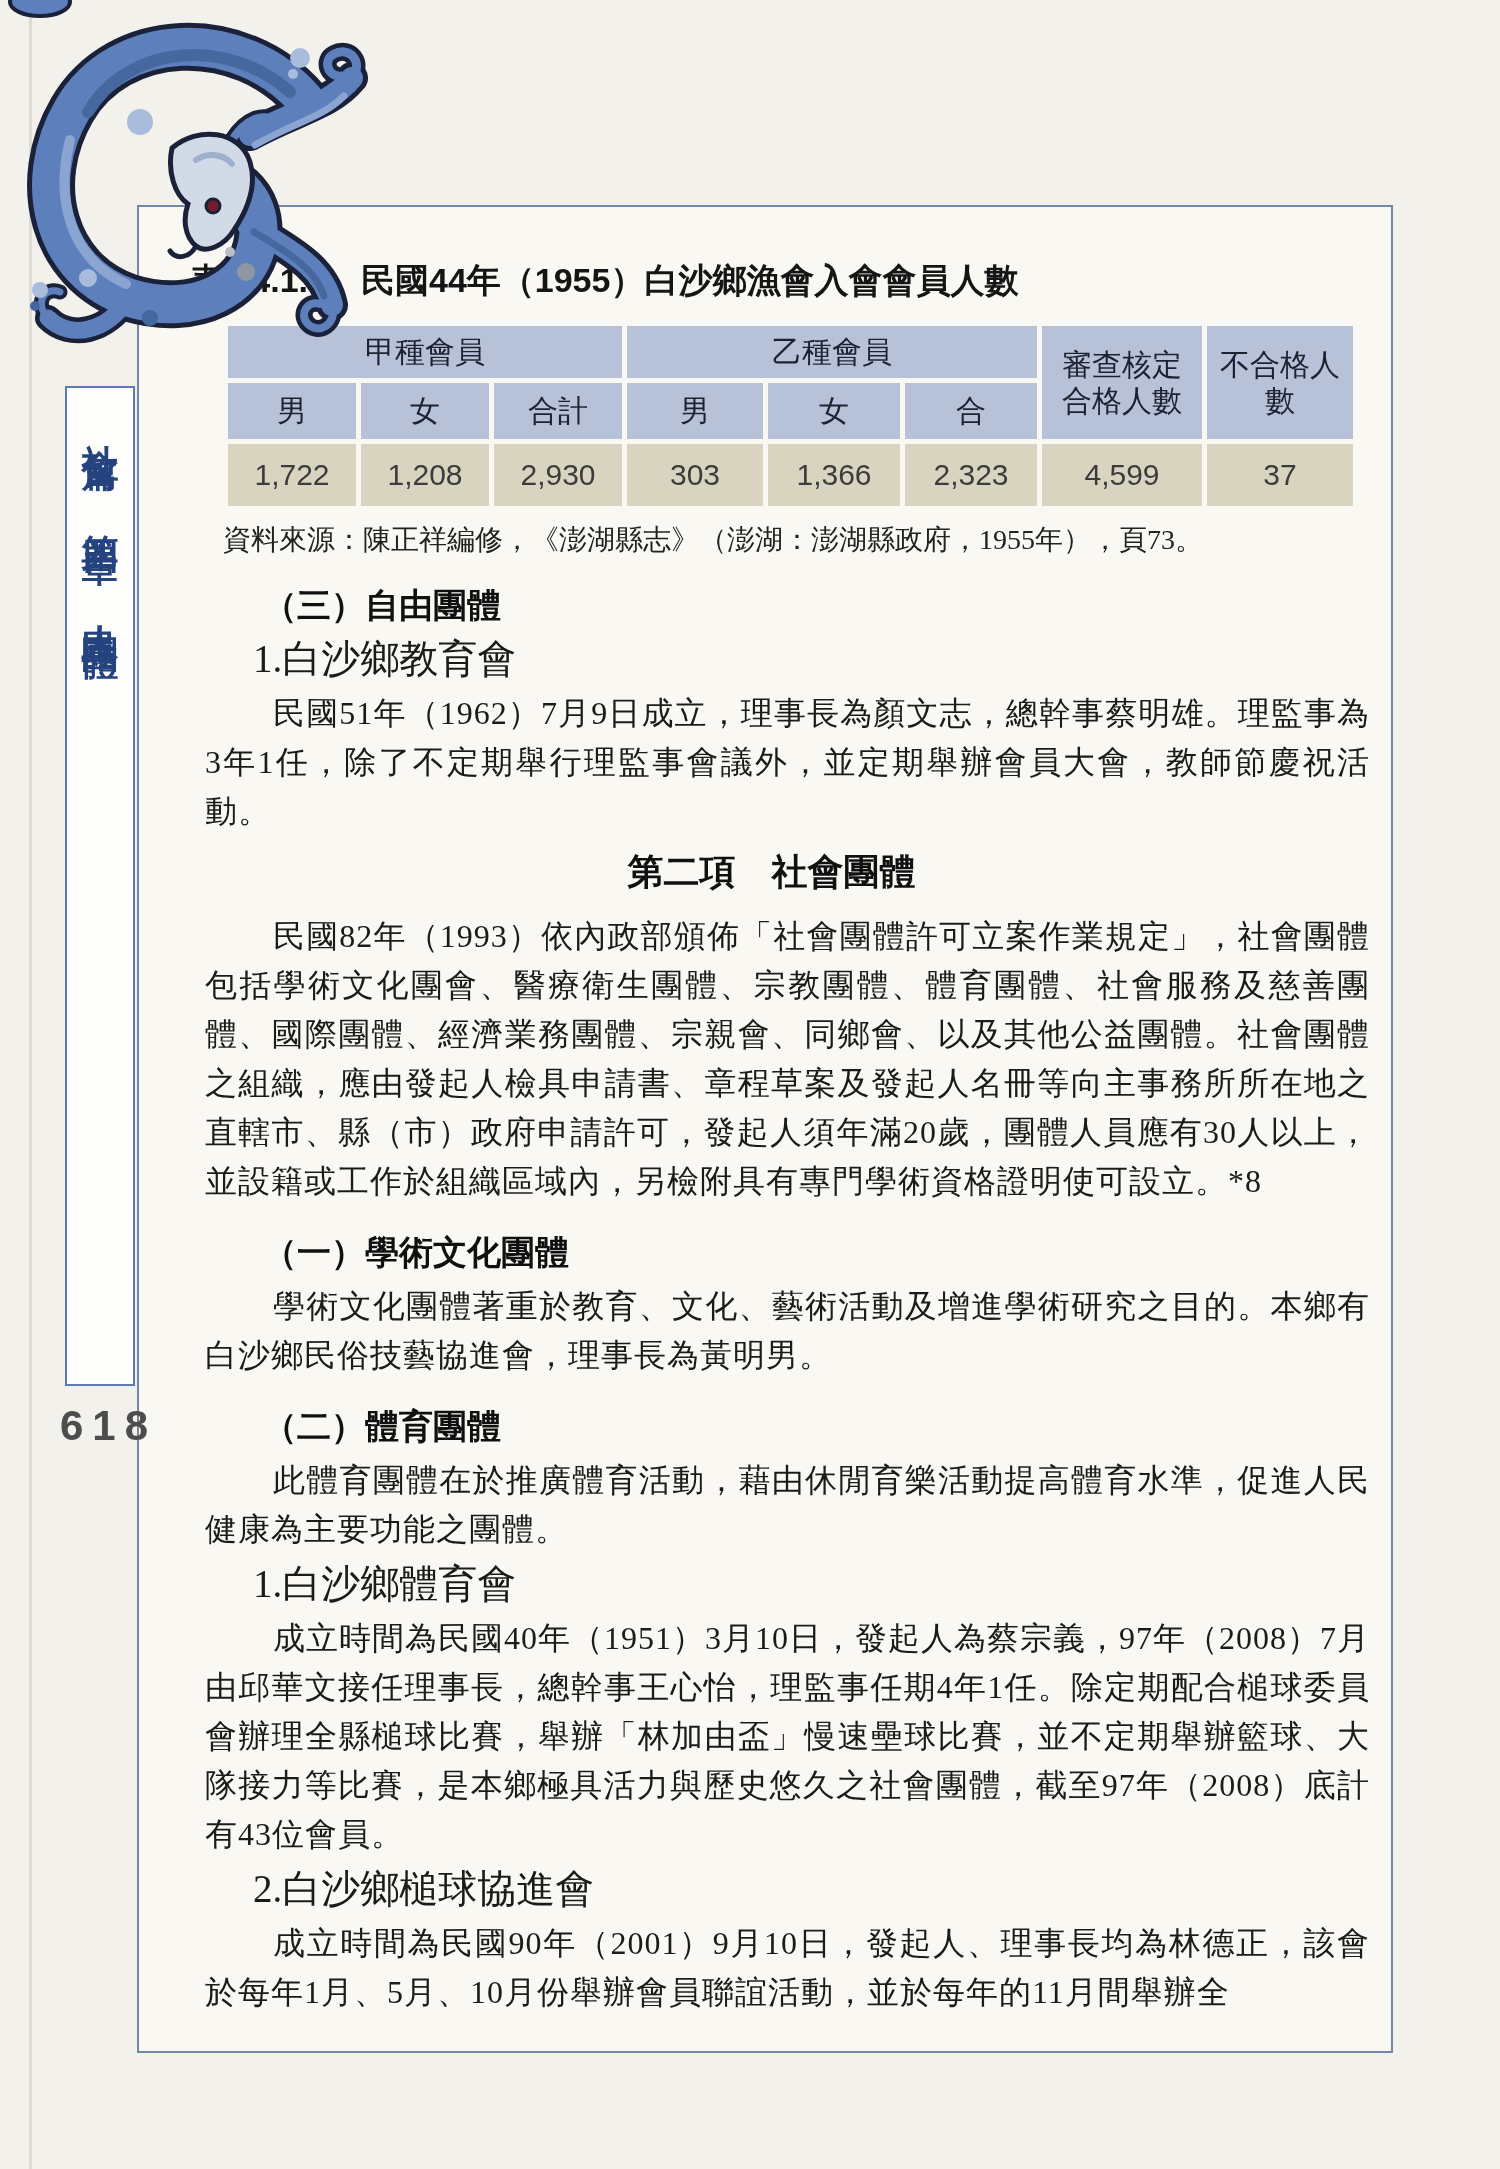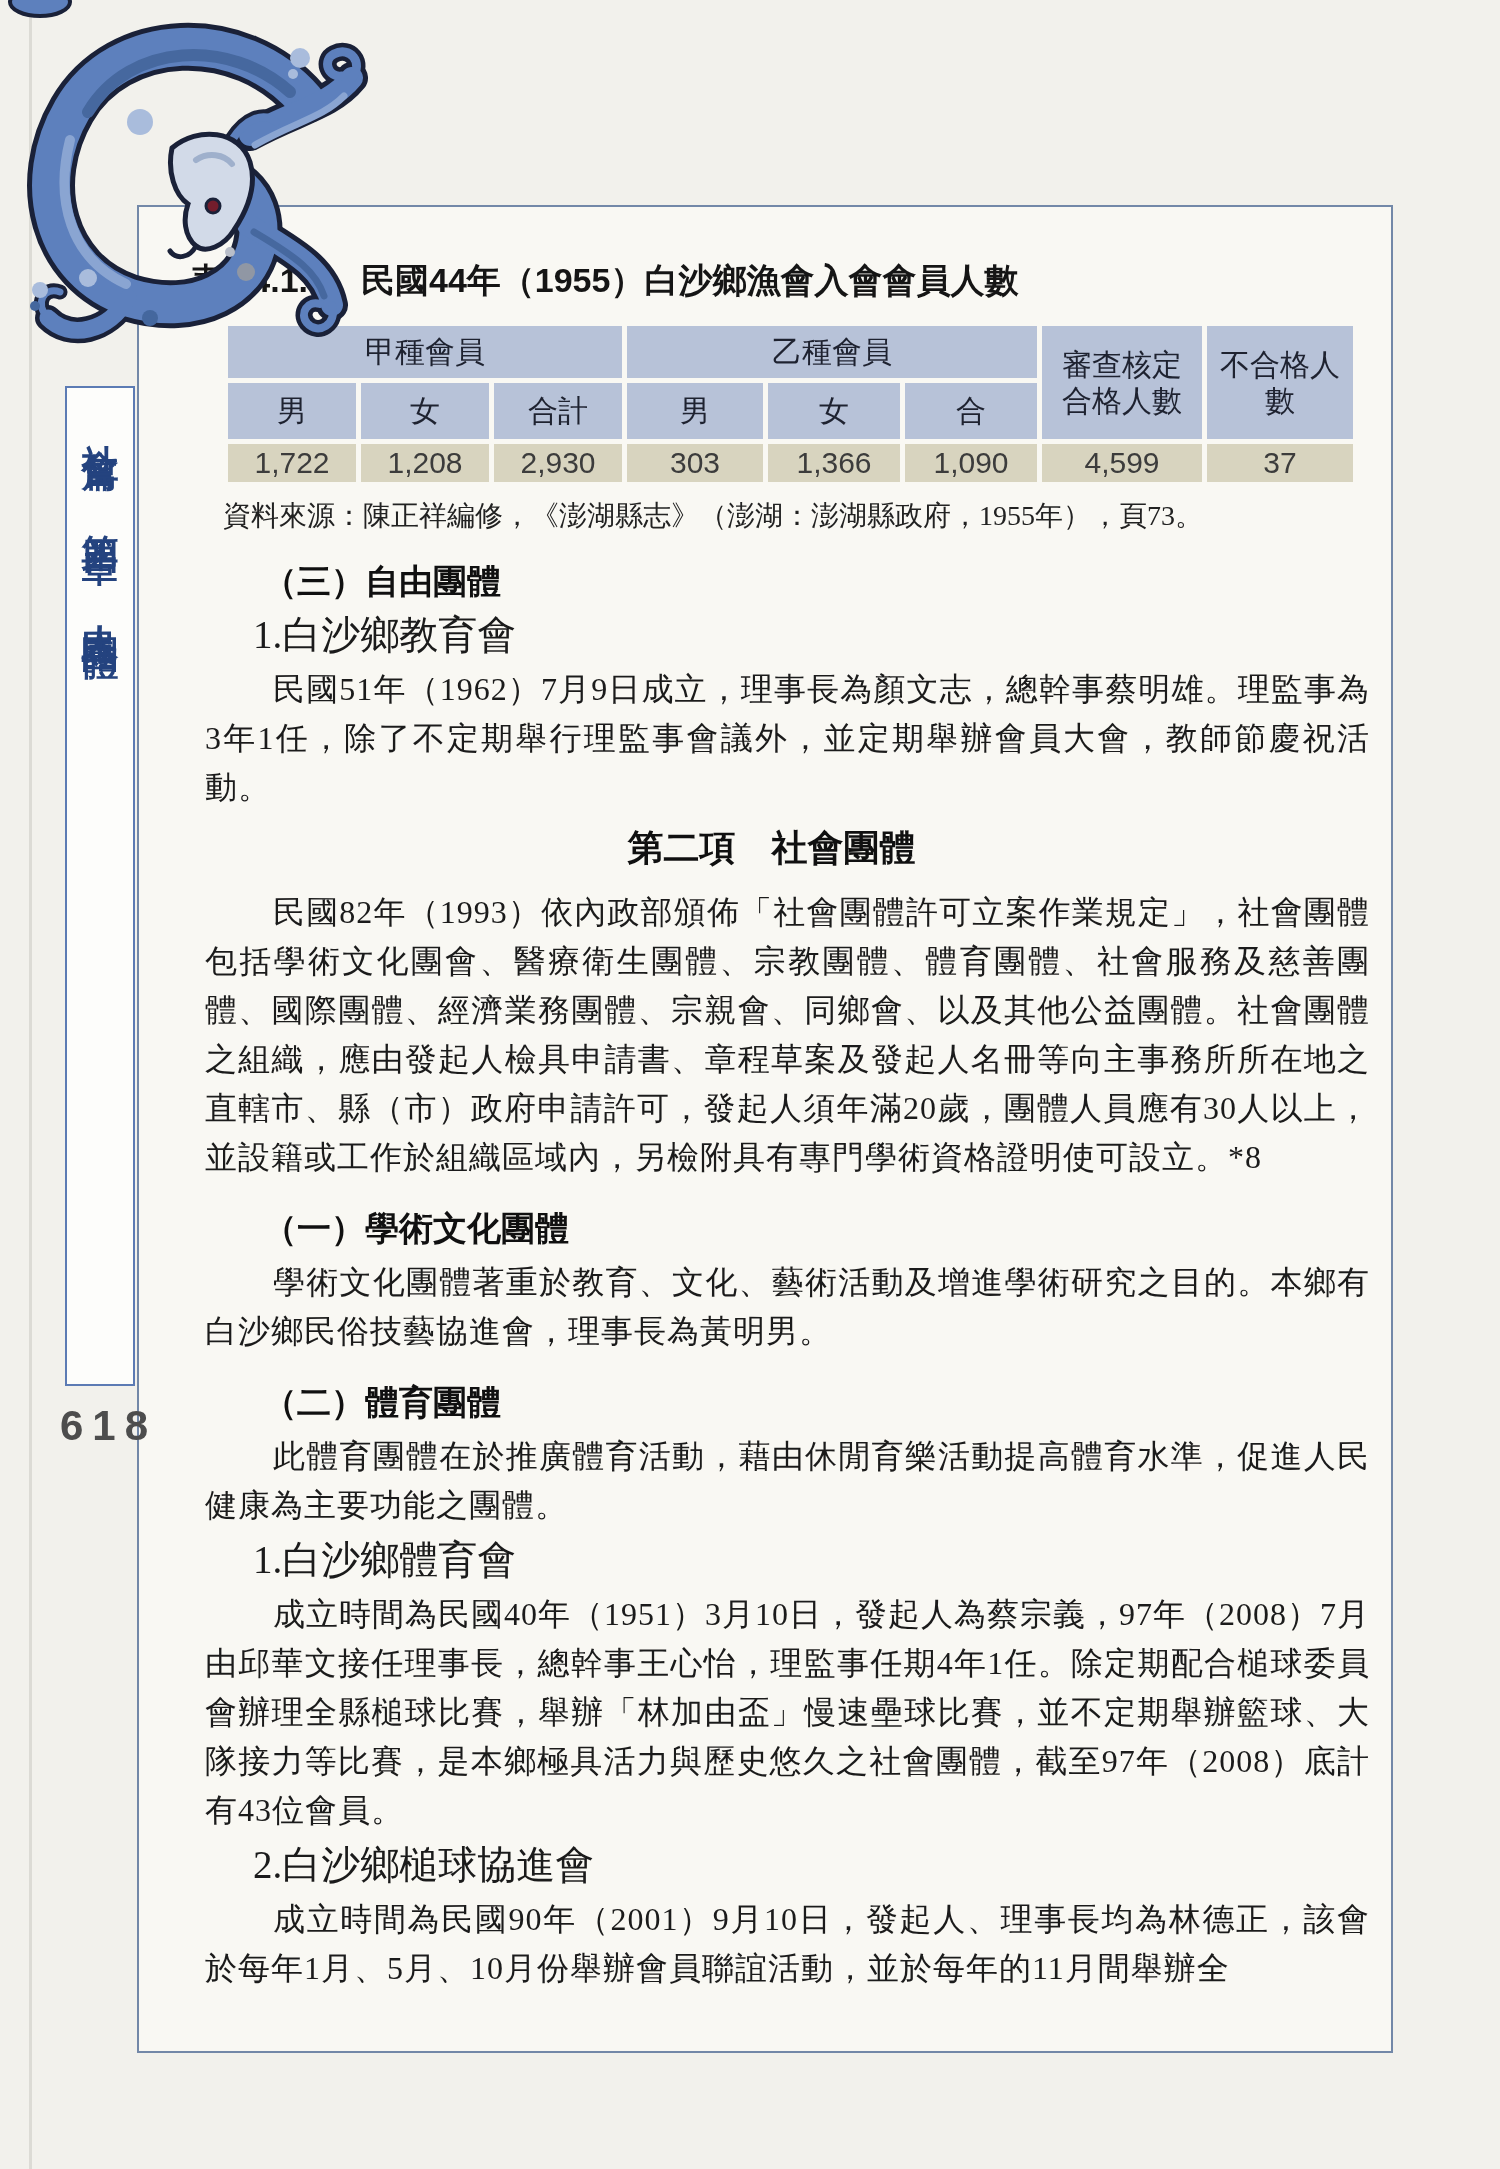--- a/index.html
+++ b/index.html
@@ -27,21 +27,21 @@
   }
   .member-table{
     border-collapse:separate;border-spacing:5px;table-layout:fixed;
     margin-left:34px;width:1130px;
     font-family:"Liberation Sans","DejaVu Sans",sans-serif;
   }
   .member-table td{text-align:center;vertical-align:middle;padding:0 10px;box-sizing:border-box;}
   .gh{background:#b7c2d8;color:#1e2230;font-size:30px;font-weight:500;height:52px;}
   .sh{background:#b7c2d8;color:#1e2230;font-size:30px;font-weight:500;height:56px;}
   .span-h{line-height:36px;}
-  .dv{background:#d8d4bf;color:#3c3c3c;font-size:30px;height:38px;}
+  .dv{background:#d8d4bf;color:#3c3c3c;font-size:30px;height:62px;}
 
   .table-source{
     margin:10px 0 0 34px;font-size:28px;line-height:38px;color:#222;
     font-family:Liberation Serif, serif;
   }
 
   
   .blk{width:1165px;}
   .h{
     font-family:"Liberation Sans","DejaVu Sans",sans-serif;
@@ -117,21 +117,21 @@
         <td class="sh">男</td>
         <td class="sh">女</td>
         <td class="sh">合</td>
       </tr>
       <tr>
         <td class="dv">1,722</td>
         <td class="dv">1,208</td>
         <td class="dv">2,930</td>
         <td class="dv">303</td>
         <td class="dv">1,366</td>
-        <td class="dv">1,090</td>
+        <td class="dv">2,323</td>
         <td class="dv">4,599</td>
         <td class="dv">37</td>
       </tr>
     </tbody>
       </table>
 
     <div class="table-source">資料來源：陳正祥編修，《澎湖縣志》（澎湖：澎湖縣政府，1955年），頁73。</div>
 
     <div class="blocks">
       <h3 class="blk h">（三）自由團體</h3>

